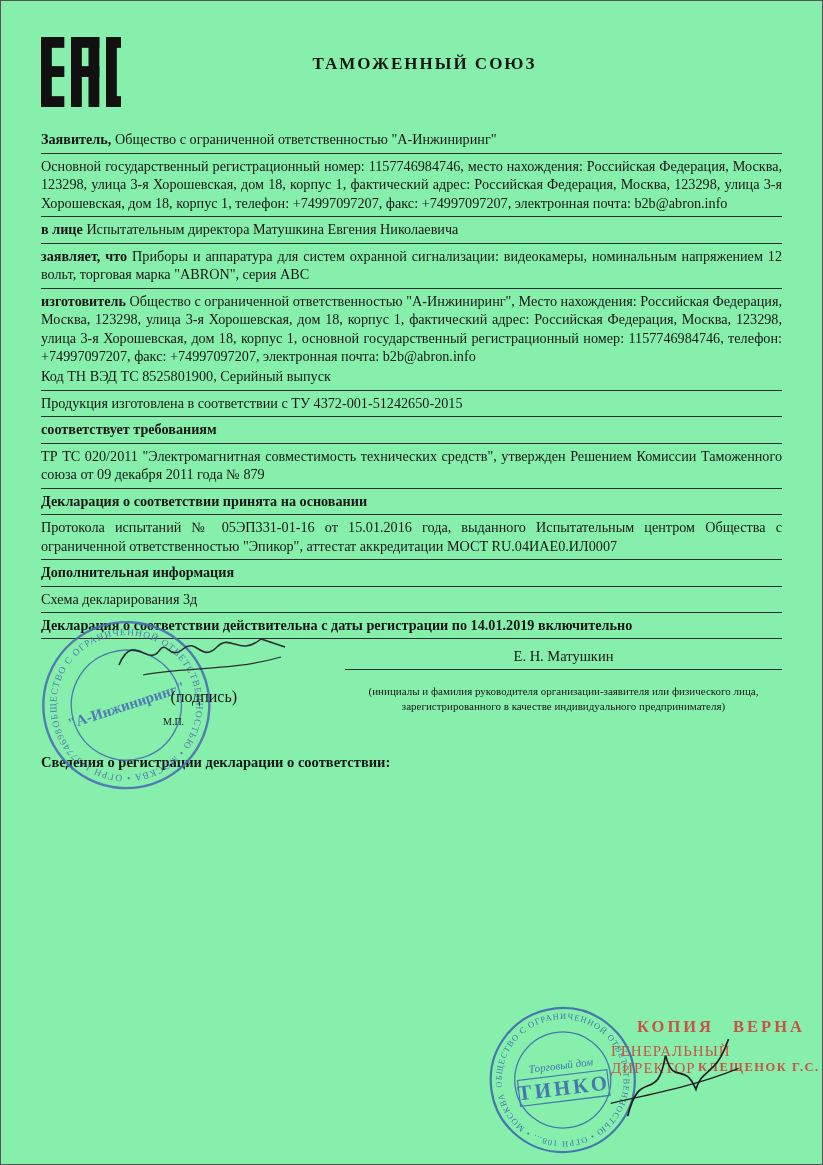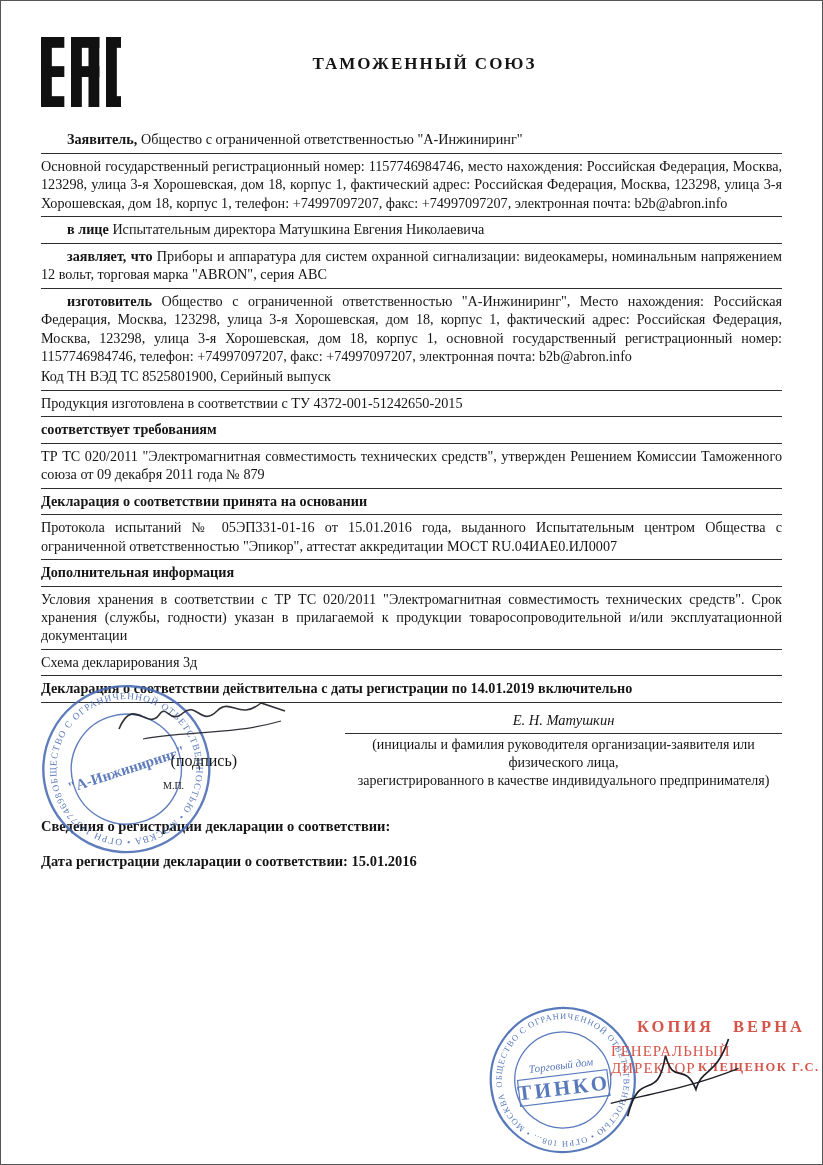--- a/index.html
+++ b/index.html
@@ -5,50 +5,50 @@
   * { margin:0; padding:0; box-sizing:border-box; }
   body {
     background:#d9d9d4;
     font-family:"Liberation Serif", serif;
     -webkit-font-smoothing:antialiased;
   }
   .page {
     position:relative;
     width:823px; height:1165px;
     margin:0 auto;
-    background:#ffffff;
+    background:#86efac;
     border:1px solid #555;
     overflow:hidden;
     color:#151515;
   }
   .content { padding:34px 40px 0 40px; font-size:14.2px; line-height:1.3; }
 
   
   .header { display:flex; align-items:flex-start; margin-bottom:16px; }
   .eac-logo { width:86px; flex:0 0 86px; padding-top:2px; }
   .titles { flex:1; text-align:center; font-weight:bold; font-size:17px;
             letter-spacing:2px; line-height:1.35; padding-right:60px; padding-top:18px; }
 
   
   .row { border-bottom:1px solid #2e2e2e; padding:3px 0 4px; text-align:justify; }
   .row.nojust { text-align:left; }
-  .lbl { font-weight:bold;margin-left:26px; }
+  .lbl { font-weight:bold; }
   .row.bold { font-weight:bold; text-align:left;font-family:Liberation Serif, serif; }
   .subline { margin-top:2px; }
 
   
   .sig-area { position:relative; height:108px; }
   .company-stamp { position:absolute; left:0px; top:-20px; transform:rotate(-18deg); opacity:.88; }
   .sig1 { position:absolute; left:72px; top:-22px; opacity:.95; }
   .sig-caption { position:absolute; left:86px; top:48px; width:110px; text-align:right; font-size:16px; }
   .seal-mark { position:absolute; left:122px; top:76px; font-size:10px; }
   .signer { position:absolute; right:0; top:8px; width:437px; text-align:center; }
-  .signer-name { font-size:14.5px;font-style:italic; }
+  .signer-name { font-size:14.5px; }
   .signer-line { border-top:1px solid #2e2e2e; margin-top:3px; }
-  .signer-cap { font-size:14px; line-height:1.3; margin-top:2px; }
+  .signer-cap { font-size:11px; line-height:1.3; margin-top:14px; }
 
   
   .reg { margin-top:6px; }
   .reg div { font-weight:bold; font-size:14.5px; }
   .reg .reg-heading { margin-top:0; }
   .reg .reg-number { margin-top:15px; }
   .reg .reg-date { margin-top:16px; }
 
   
   svg text { font-family:"Liberation Serif", serif; }
@@ -138,23 +138,20 @@
     </div>
 
     <div class="row">
       <span>Протокола испытаний № 05ЭП331-01-16 от 15.01.2016 года, выданного Испытательным центром Общества с ограниченной ответственностью "Эпикор", аттестат аккредитации МОСТ RU.04ИАЕ0.ИЛ0007</span>
     </div>
 
     <div class="row bold">
       <span>Дополнительная информация</span>
     </div>
 
-    <div class="row">
-      <span>Условия хранения в соответствии с ТР ТС 020/2011 "Электромагнитная совместимость технических средств".  Срок хранения (службы, годности) указан  в прилагаемой  к продукции товаросопроводительной и/или эксплуатационной документации</span>
-    </div>
 
     <div class="row nojust">
       <span>Схема декларирования 3д</span>
     </div>
 
     <div class="row bold">
       <span>Декларация о соответствии  действительна с даты регистрации по 14.01.2019 включительно</span>
     </div>
 
     <div class="sig-area">
@@ -188,21 +185,20 @@
         <div class="signer-line"></div>
         <div class="signer-cap">
           <div>(инициалы и фамилия руководителя организации-заявителя или физического лица,</div>
           <div>зарегистрированного в качестве индивидуального предпринимателя)</div>
         </div>
       </div>
     </div>
 
     <div class="reg">
       <div class="reg-heading">Сведения о регистрации декларации о соответствии:</div>
-      <div class="reg-date">Дата регистрации декларации о соответствии: 15.01.2016</div>
     </div>
   </div>
 
   <div class="tinko-stamp">
     <svg class="stamp-blue2" width="150" height="150" viewBox="0 0 150 150">
       <circle cx="75" cy="75" r="72" fill="none" stroke-width="2.2"></circle>
       <circle cx="75" cy="75" r="48" fill="none" stroke-width="1.3"></circle>
       <defs>
           <path id="ringB" d="M14,75 a61,61 0 1,1 122,0 a61,61 0 1,1 -122,0" fill="none"></path>
         </defs>

